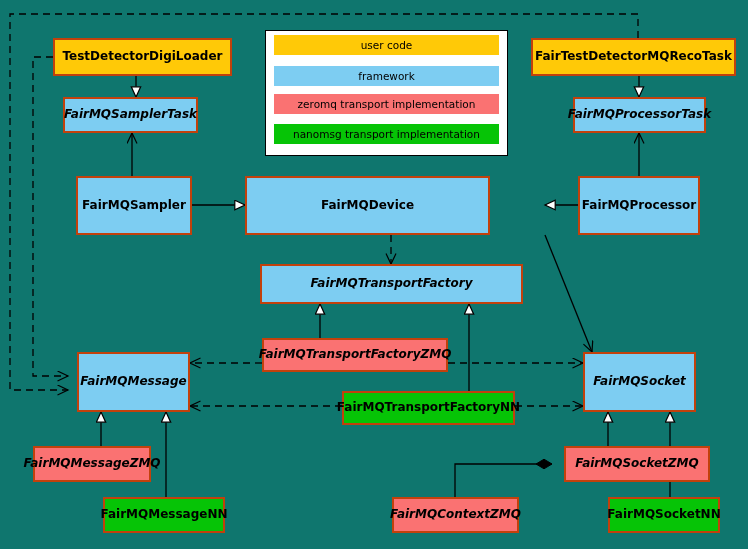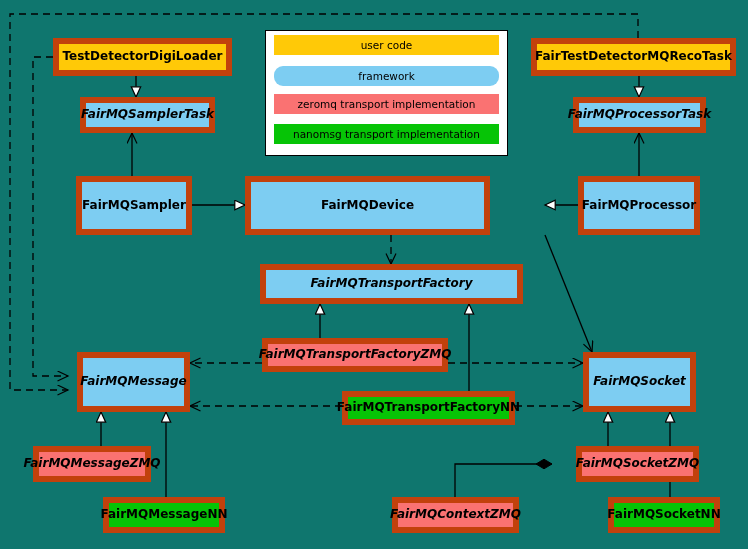--- a/index.html
+++ b/index.html
@@ -1,20 +1,20 @@
 <!DOCTYPE html>
 <html><head>
 <meta charset="utf-8">
 <title>FairMQ Class Diagram</title>
 <style>
   html,body{margin:0;padding:0;background:#ffffff;}
   body{font-family:"DejaVu Sans","Liberation Sans",sans-serif;}
   #diagram{position:relative;width:748px;height:549px;background:#0f766e;overflow:hidden;}
   #svg-layer{position:absolute;left:0;top:0;width:748px;height:549px;}
-  .node{position:absolute;box-sizing:border-box;border:6px solid #c2410c;
+  .node{position:absolute;box-sizing:border-box;border:2px solid #c2410c;
         display:flex;align-items:center;justify-content:center;
         text-align:center;line-height:1.1;color:#000;}
   .node span{display:block;padding:0 4px;}
   .usercode{background:#FFC907;}
   .framework{background:#7DCDF2;}
   .zmq{background:#FA7272;font-style:italic;}
   .nn{background:#06C406;}
   .bold{font-weight:bold;font-size:12px;}
   .abstract{font-weight:bold;font-style:italic;font-size:12px;}
   .legend-box{position:absolute;box-sizing:border-box;border:1.5px solid #000;background:#fff;}
@@ -83,35 +83,35 @@
       <path d="M670,497 L670,412" marker-end="url(#hollowTri)"></path>
 
       <path d="M455,497 L455,464 L552,464" marker-end="url(#blackDiamond)"></path>
     </g>
   </svg>
 
   <div class="legend-box" style="left:265px;top:30px;width:243px;height:126px;"></div>
   <div class="legend-item" style="left:274px;top:35px;width:225px;height:20px;background:#FFC907;">
     <span>user code</span>
   </div>
-  <div class="legend-item" style="left:274px;top:66px;width:225px;height:20px;background:#7DCDF2;border-radius:9px;">
+  <div class="legend-item" style="left:274px;top:66px;width:225px;height:20px;background:#7DCDF2;">
     <span>framework</span>
   </div>
   <div class="legend-item" style="left:274px;top:94px;width:225px;height:20px;background:#FA7272;">
     <span>zeromq transport implementation</span>
   </div>
   <div class="legend-item" style="left:274px;top:124px;width:225px;height:20px;background:#06C406;">
     <span>nanomsg transport implementation</span>
   </div>
 
   <div id="nodes-host">
       <div class="node usercode" style="left: 53px; top: 38px; width: 179px; height: 38px;">
         <span class="bold">TestDetectorDigiLoader</span>
       </div>
-      <div class="node framework" style="left: 80px; top: 97px; width: 135px; height: 36px; text-align: center;">
+      <div class="node framework" style="left: 63px; top: 97px; width: 135px; height: 36px; text-align: center;">
         <span class="abstract">FairMQSamplerTask</span>
       </div>
       <div class="node framework" style="left: 76px; top: 176px; width: 116px; height: 59px;">
         <span class="bold">FairMQSampler</span>
       </div>
       <div class="node framework" style="left: 245px; top: 176px; width: 245px; height: 59px;">
         <span class="bold">FairMQDevice</span>
       </div>
       <div class="node framework" style="left: 578px; top: 176px; width: 122px; height: 59px;">
         <span class="bold">FairMQProcessor</span>
@@ -136,21 +136,21 @@
       </div>
       <div class="node framework" style="left: 583px; top: 352px; width: 113px; height: 60px;">
         <span class="abstract">FairMQSocket</span>
       </div>
       <div class="node zmq" style="left: 33px; top: 446px; width: 118px; height: 36px;">
         <span class="bold">FairMQMessageZMQ</span>
       </div>
       <div class="node nn" style="left: 103px; top: 497px; width: 122px; height: 36px;">
         <span class="bold">FairMQMessageNN</span>
       </div>
-      <div class="node zmq" style="left: 576px; top: 446px; width: 123px; height: 36px;">
+      <div class="node zmq" style="left: 564px; top: 446px; width: 146px; height: 36px;">
         <span class="bold">FairMQSocketZMQ</span>
       </div>
       <div class="node zmq" style="left: 392px; top: 497px; width: 127px; height: 36px;">
         <span class="bold">FairMQContextZMQ</span>
       </div>
       <div class="node nn" style="left: 608px; top: 497px; width: 112px; height: 36px;">
         <span class="bold">FairMQSocketNN</span>
       </div>
     </div>
 

